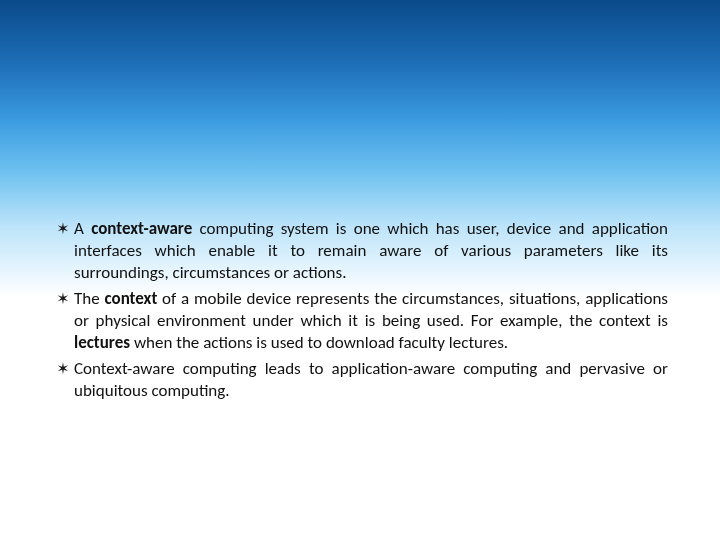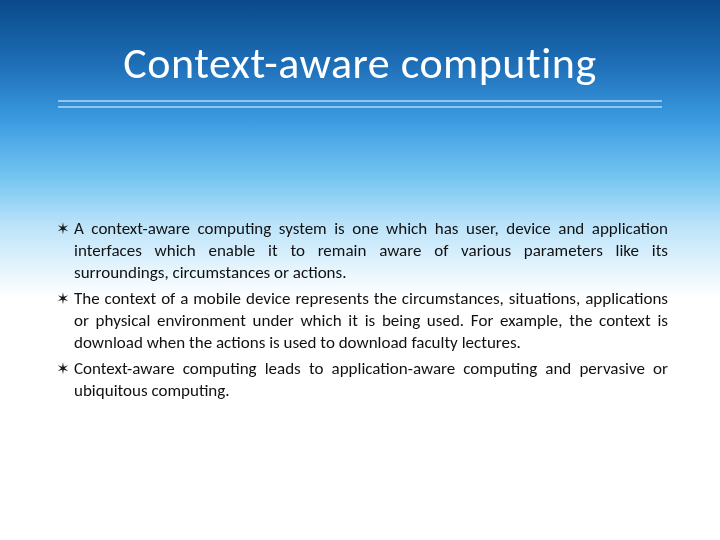--- a/index.html
+++ b/index.html
@@ -63,44 +63,40 @@
   user-select: none;
 }
 .bullet-text {
   flex: 1;
   font-size: 17px;
   line-height: 22px;
   text-align: justify;
   text-justify: inter-word;
   color: #111;
 }
-.bold { font-weight: 400; }
+.bold { font-weight: 700; }
 </style>
 </head>
 <body>
 
 <div class="slide">
-  <div class="title-block">
-    <div class="title">Context-aware computing</div>
-    <div class="title-underline"></div>
-  </div>
 
   <div class="content">
 
     <div class="bullet">
       <div class="bullet-marker">✶</div>
       <div class="bullet-text">
         <span>A </span><span class="bold">context-aware</span><span> computing system is one which has user, device and application interfaces which enable it to remain aware of various parameters like its surroundings, circumstances or actions.</span>
       </div>
     </div>
 
     <div class="bullet">
       <div class="bullet-marker">✶</div>
       <div class="bullet-text">
-        <span>The </span><span class="bold">context</span><span> of a mobile device represents the circumstances, situations, applications or physical environment under which it is being used. For example, the context is </span><span class="bold">download</span><span> when the actions is used to download faculty lectures.</span>
+        <span>The </span><span class="bold">context</span><span> of a mobile device represents the circumstances, situations, applications or physical environment under which it is being used. For example, the context is </span><span class="bold">lectures</span><span> when the actions is used to download faculty lectures.</span>
       </div>
     </div>
 
     <div class="bullet">
       <div class="bullet-marker">✶</div>
       <div class="bullet-text">
         <span>Context-aware computing leads to application-aware computing and pervasive or ubiquitous computing.</span>
       </div>
     </div>
 

